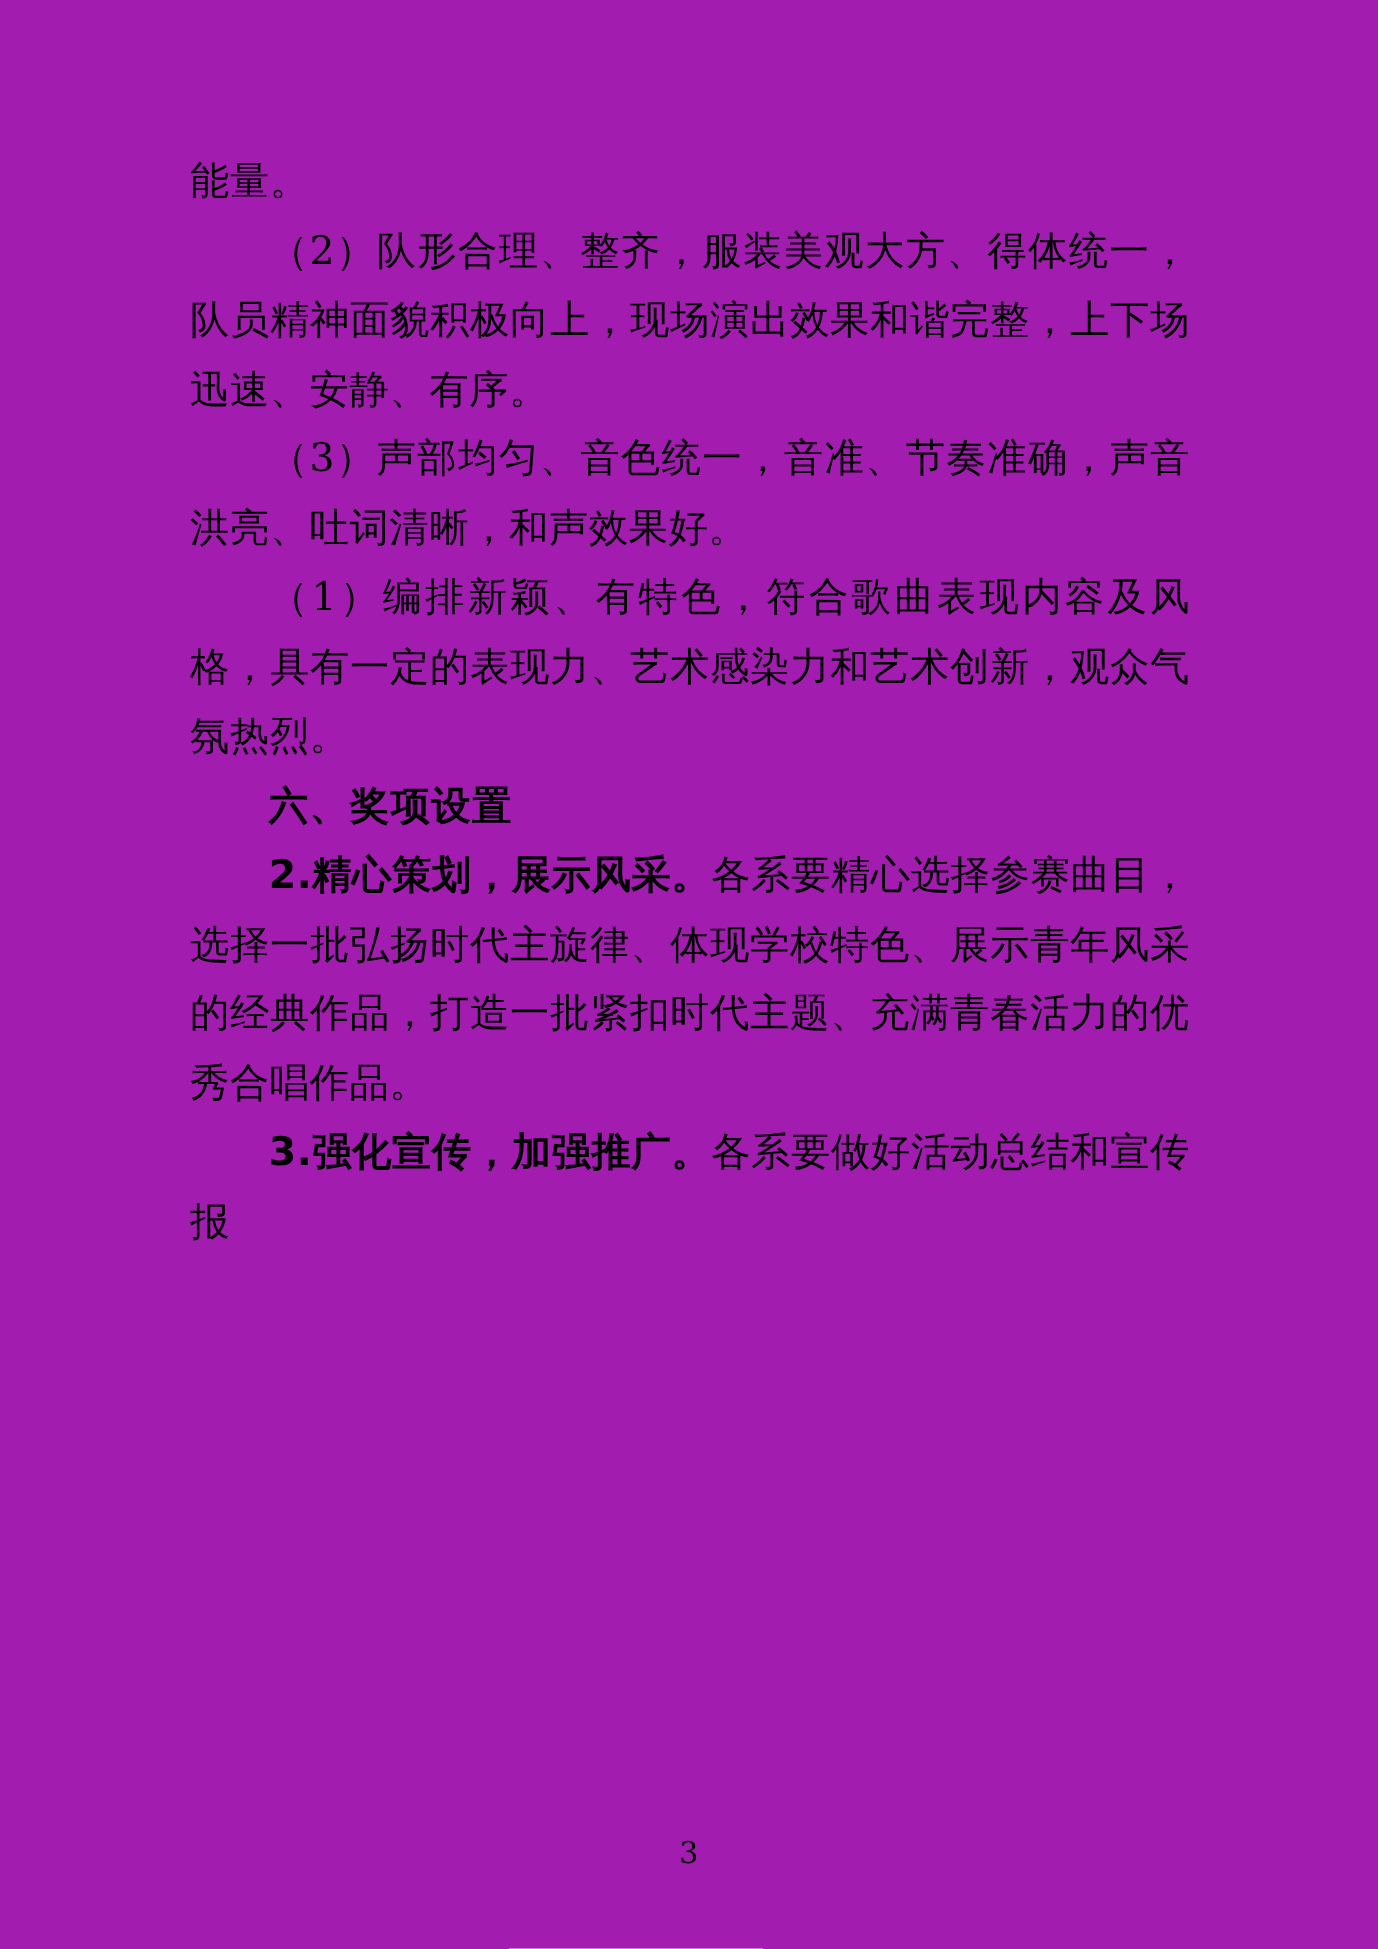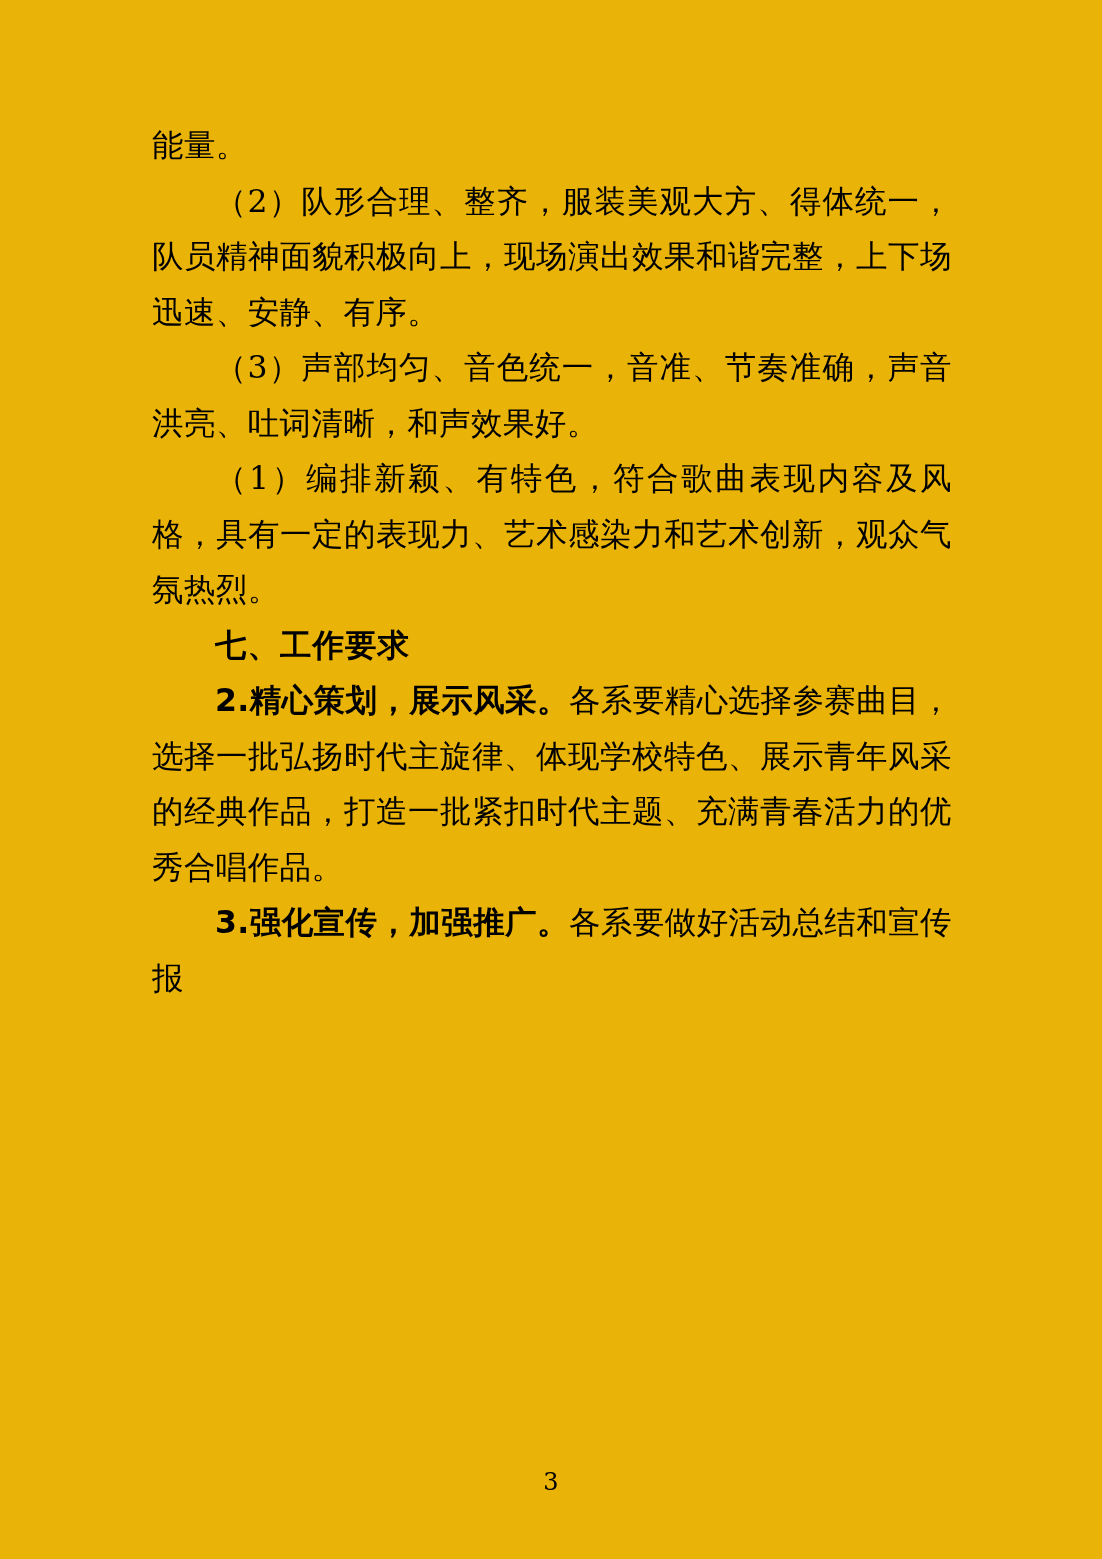--- a/index.html
+++ b/index.html
@@ -9,21 +9,21 @@
   }
   body {
     font-family: "DejaVu Serif", "Liberation Serif", serif;
     color: #000000;
   }
   .page {
     position: relative;
     width: 1102px;
     height: 1559px;
     margin: 0 auto;
-    background: #eab308;
+    background: #a21caf;
     overflow: hidden;
     box-sizing: border-box;
   }
   .content {
     position: absolute;
     left: 152px;
     top: 118px;
     width: 800px;
   }
   .para {
@@ -69,23 +69,23 @@
 
     <p class="para">能量。</p>
 
     <p class="para indent">（2）队形合理、整齐，服装美观大方、得体统一，队员精神面貌积极向上，现场演出效果和谐完整，上下场迅速、安静、有序。</p>
 
     <p class="para indent">（3）声部均匀、音色统一，音准、节奏准确，声音洪亮、吐词清晰，和声效果好。</p>
 
     <p class="para indent">（1）编排新颖、有特色，符合歌曲表现内容及风格，具有一定的表现力、艺术感染力和艺术创新，观众气氛热烈。</p>
 
 
+    <p class="heading">六、奖项设置</p>
 
 
-    <p class="heading">七、工作要求</p>
 
 
     <p class="para indent"><span class="bold-lead">2.精心策划，展示风采。</span><span>各系要精心选择参赛曲目，选择一批弘扬时代主旋律、体现学校特色、展示青年风采的经典作品，打造一批紧扣时代主题、充满青春活力的优秀合唱作品。</span></p>
 
     <p class="para indent"><span class="bold-lead">3.强化宣传，加强推广。</span><span>各系要做好活动总结和宣传报</span></p>
 
   </div>
 
   <div class="page-number">3</div>
 </div>

